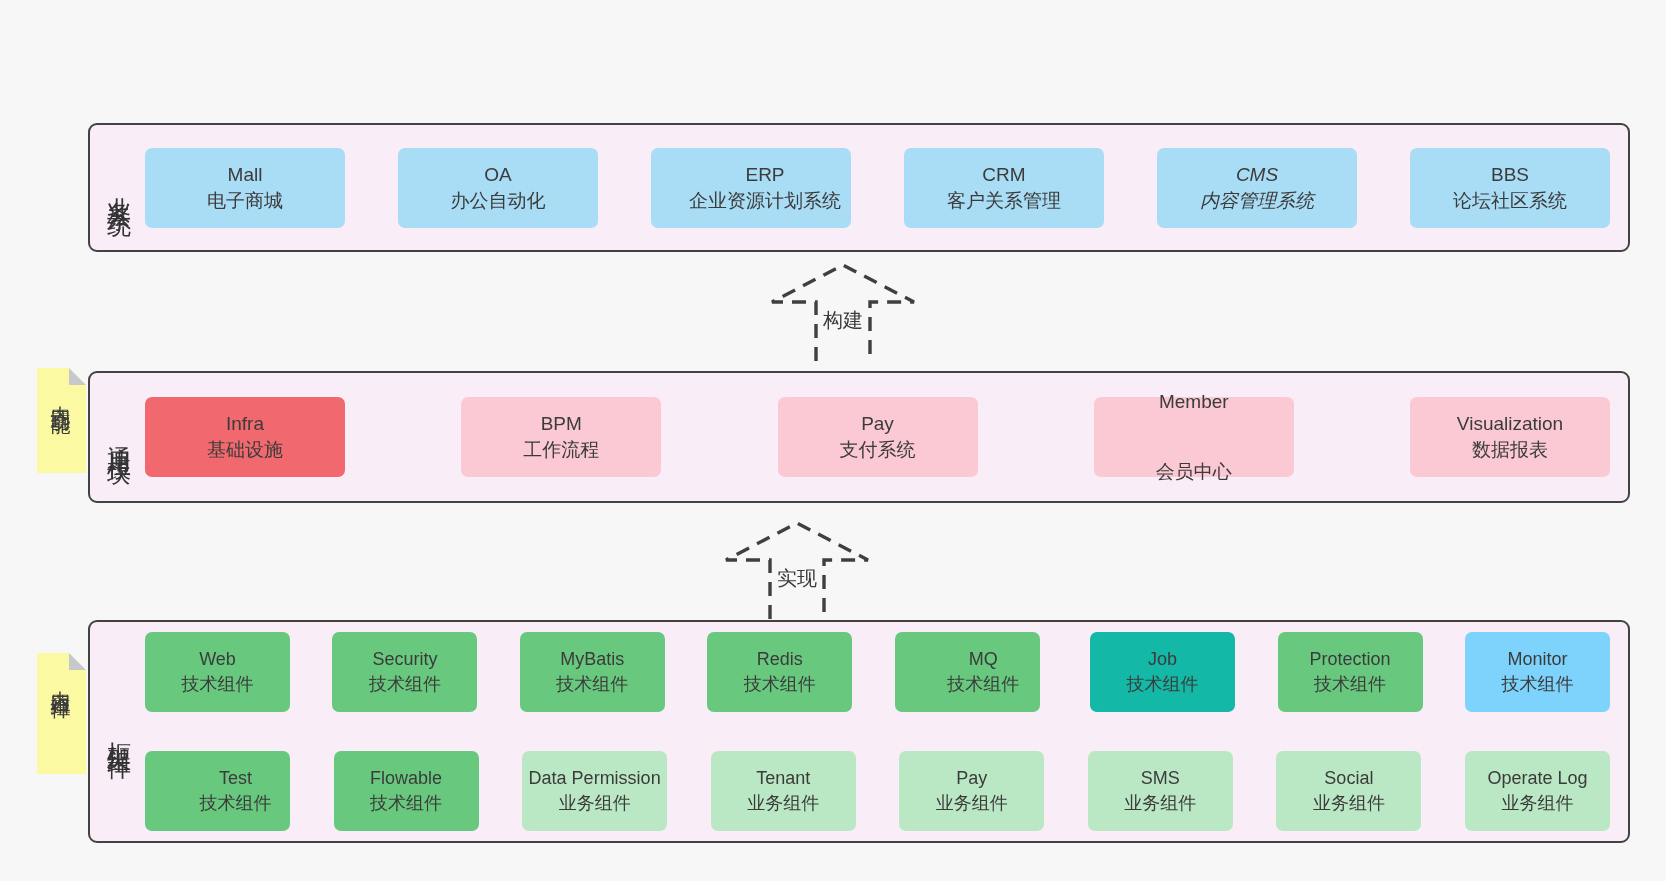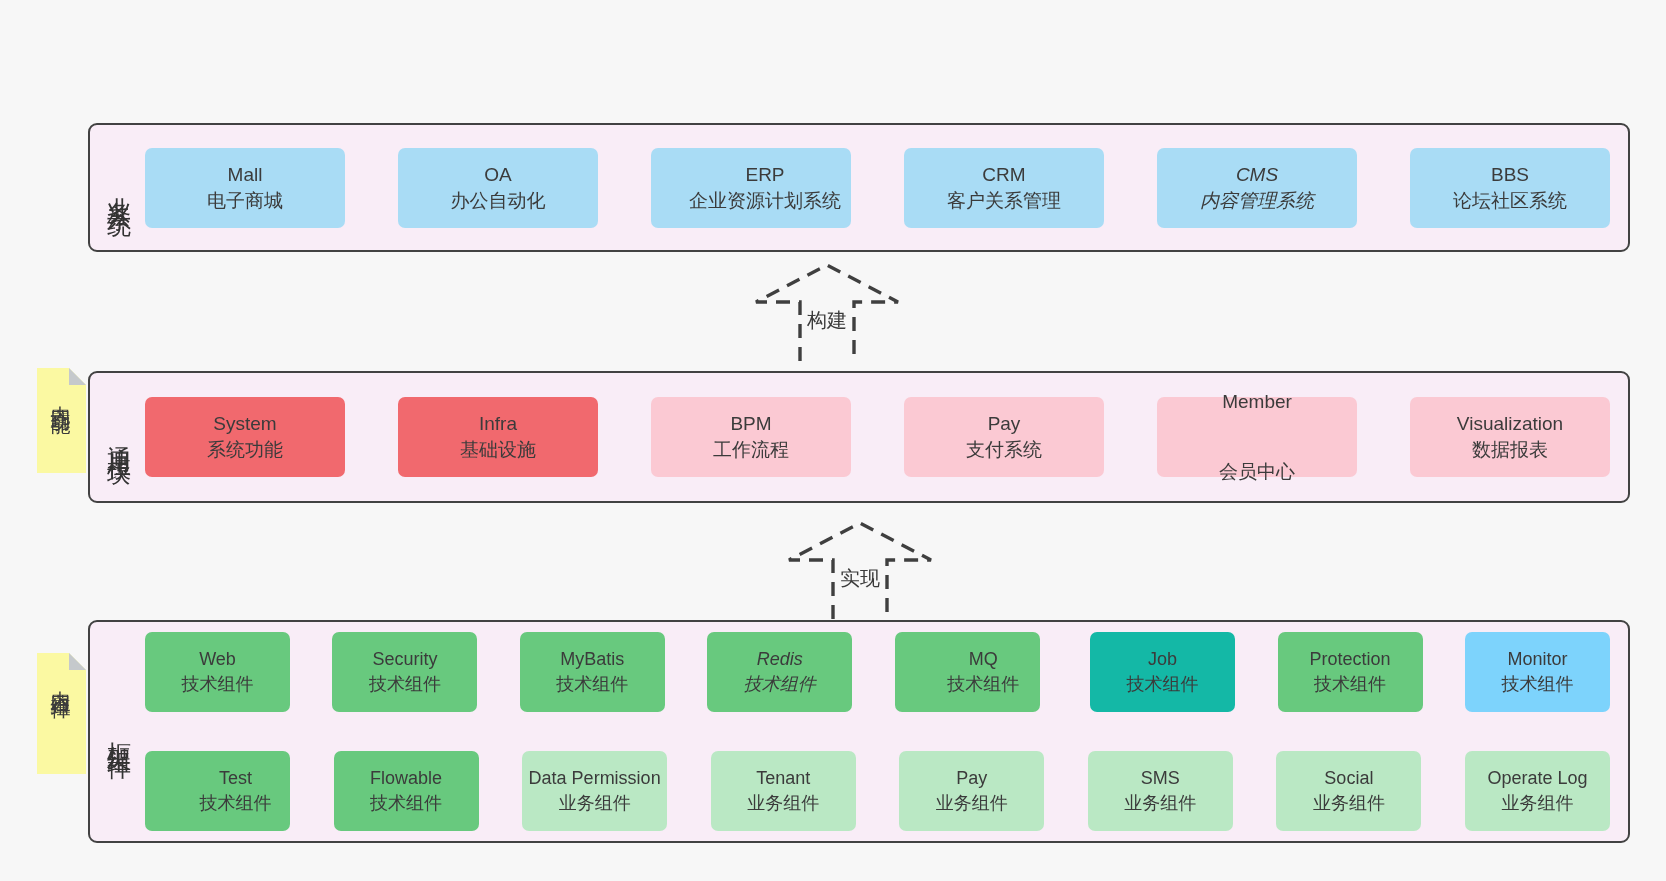--- a/index.html
+++ b/index.html
@@ -72,22 +72,22 @@
     padding:2px 4px;
   }
   .box.wide{width:200px;height:80px;}
   .box.narrow{width:145px;height:80px;font-size:18px;line-height:25px;}
   
   .arrow{
     position:absolute;
     width:150px;
     height:100px;
   }
-  #arrow-build{left:752px;top:262px;text-decoration:underline;}
-  #arrow-implement{left:785px;top:520px;}
+  #arrow-build{left:768px;top:262px;text-decoration:underline;}
+  #arrow-implement{left:722px;top:520px;}
   .arrow svg{position:absolute;left:0;top:0;}
   .arrow-label{
     position:absolute;
     left:50%;
     top:44px;
     transform:translateX(-50%);
     background:#f7f7f7;
     padding:1px 4px;
     font-size:20px;
     color:#3b3b3b;
@@ -164,24 +164,20 @@
     <svg width="150" height="100" viewBox="0 0 150 100">
       <path d="M48,99 L48,40 L4,40 L75,3 L146,40 L102,40 L102,99" fill="none" stroke="#3f3f3f" stroke-width="3.4" stroke-dasharray="14 9" stroke-linecap="butt" stroke-linejoin="miter"></path>
     </svg>
     <span class="arrow-label">构建</span>
   </div>
 
   <section class="layer" id="layer-modules">
     <div class="layer-label">通用模块</div>
     <div class="boxes">
         <div class="box wide" style="background: rgb(241, 105, 110);">
-          <div class="box-title">System</div>
-          <div class="box-subtitle">系统功能</div>
-        </div>
-        <div class="box wide" style="background: rgb(241, 105, 110);">
           <div class="box-title">Infra</div>
           <div class="box-subtitle">基础设施</div>
         </div>
         <div class="box wide" style="background: rgb(251, 201, 211);">
           <div class="box-title">BPM</div>
           <div class="box-subtitle">工作流程</div>
         </div>
         <div class="box wide" style="background: rgb(251, 201, 211);">
           <div class="box-title">Pay</div>
           <div class="box-subtitle">支付系统</div>
@@ -219,21 +215,21 @@
             <div class="box-subtitle">技术组件</div>
           </div>
           <div class="box narrow" style="background: rgb(104, 201, 126);">
             <div class="box-title">Security</div>
             <div class="box-subtitle">技术组件</div>
           </div>
           <div class="box narrow" style="background: rgb(104, 201, 126);">
             <div class="box-title">MyBatis</div>
             <div class="box-subtitle">技术组件</div>
           </div>
-          <div class="box narrow" style="background: rgb(104, 201, 126); font-style: italic;">
+          <div class="box narrow" style="background: rgb(104, 201, 126);">
             <div class="box-title">Redis</div>
             <div class="box-subtitle">技术组件</div>
           </div>
           <div class="box narrow" style="background: rgb(104, 201, 126); padding-left: 36px;">
             <div class="box-title">MQ</div>
             <div class="box-subtitle">技术组件</div>
           </div>
           <div class="box narrow" style="background: #14b8a6; margin-left: 8px;">
             <div class="box-title">Job</div>
             <div class="box-subtitle">技术组件</div>

